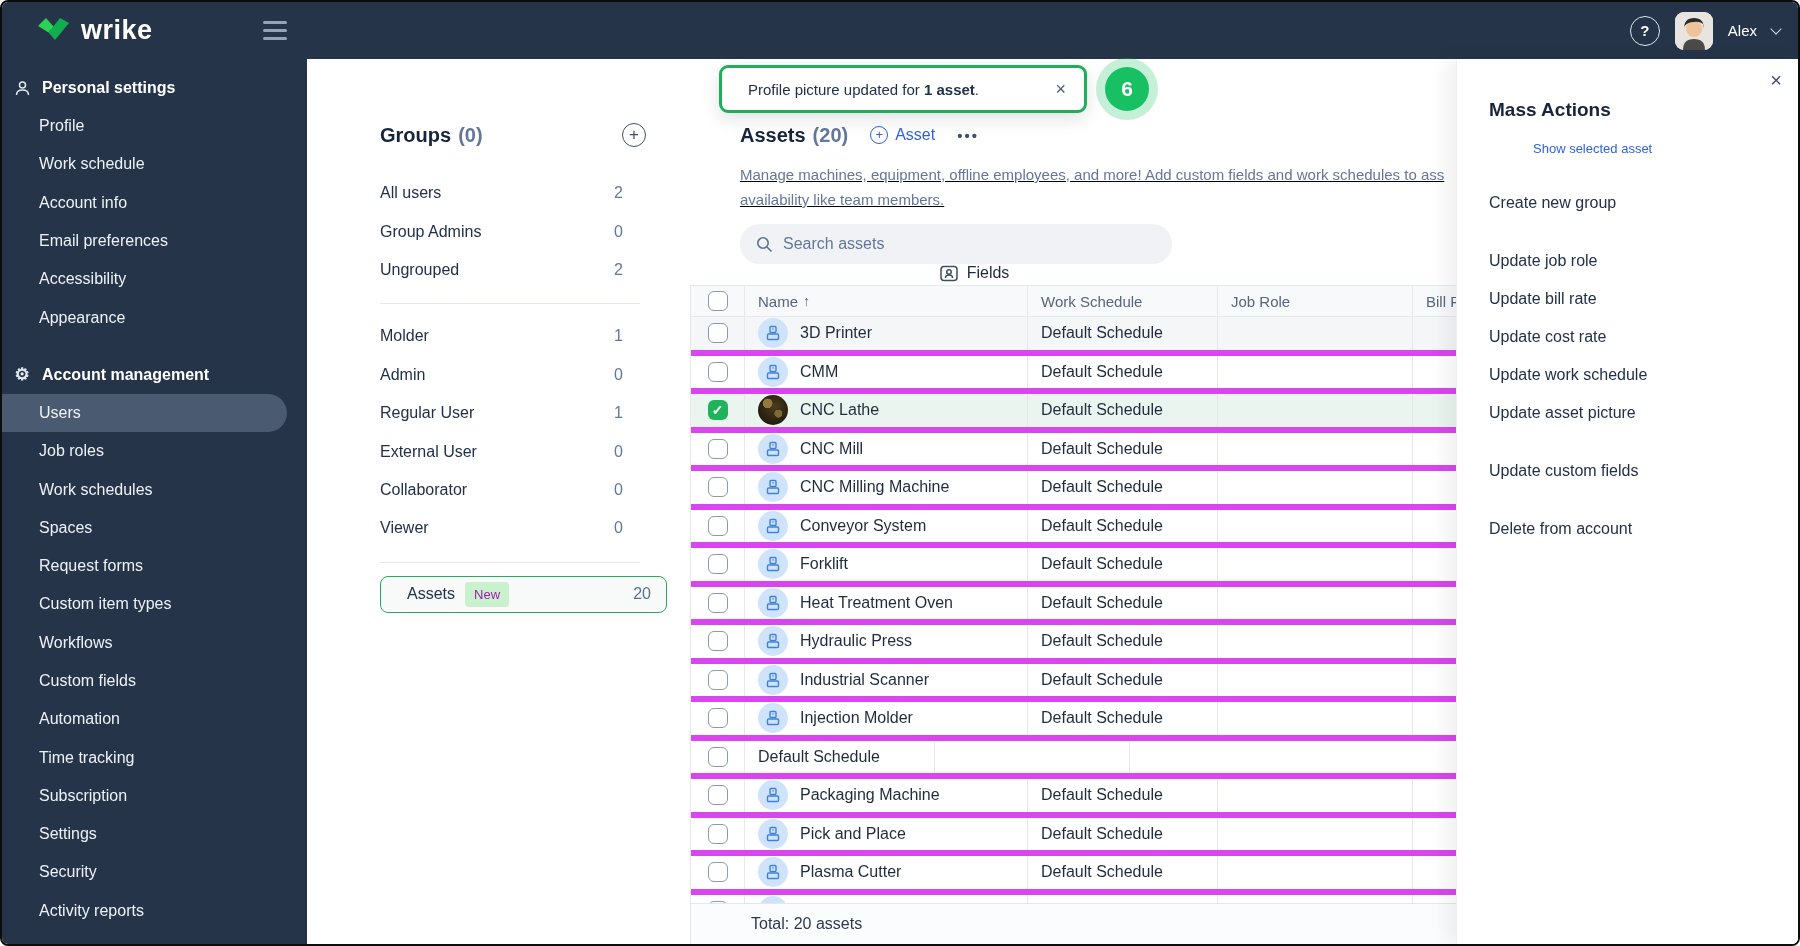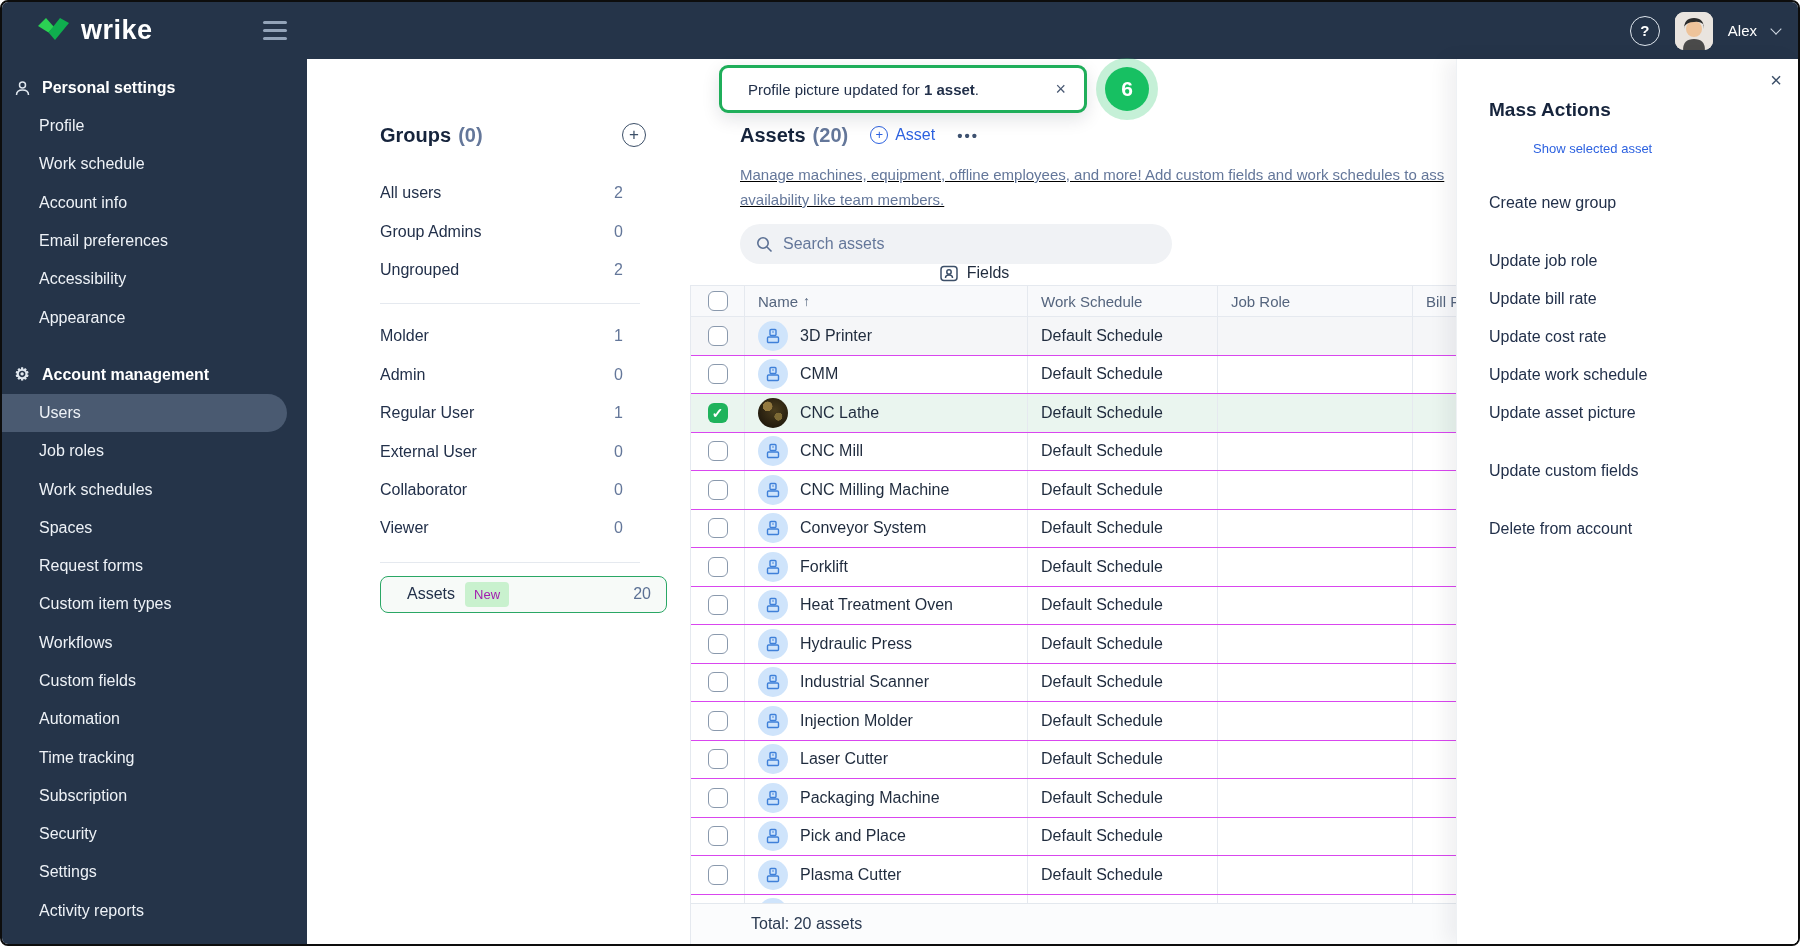--- a/index.html
+++ b/index.html
@@ -78,21 +78,21 @@
     color: #22304a; width: 360px; font-family: "Liberation Sans", sans-serif; }
   .search-box input::placeholder { color: #64779a; }
   .fields-btn { display: flex; align-items: center; gap: 8px; margin-left: 37px; font-size: 16px;
     color: #1f2b3d; cursor: pointer; }
 
   
   .table { position: absolute; left: 383px; top: 226px; width: 782px; bottom: 0; overflow: hidden;
     border-left: 1px solid #e5e9ef; }
   .thead { display: flex; height: 32px; border-top: 1px solid #e5e9ef; border-bottom: 1px solid #e5e9ef;
     background: #f8f9fb; align-items: center; }
-  .trow { display: flex; height: 38.5px; border-bottom: 1px solid #d946ef; align-items: flex-start; background: #fff; cursor: pointer; }
+  .trow { display: flex; height: 38.5px; border-bottom: 6px solid #d946ef; align-items: flex-start; background: #fff; cursor: pointer; }
   .trow.shaded { background: #f5f6f8; }
   .trow.selected { background: #eaf5ef; }
   .c0 { width: 54px; height: 100%; display: flex; align-items: center; justify-content: center;
     border-right: 1px solid #e5e9ef; flex-shrink: 0; }
   .c1 { width: 283px; height: 100%; display: flex; align-items: center; padding-left: 13px;
     border-right: 1px solid #e5e9ef; flex-shrink: 0; }
   .c2 { width: 190px; height: 100%; display: flex; align-items: center; padding-left: 13px;
     border-right: 1px solid #e5e9ef; flex-shrink: 0; }
   .c3 { width: 195px; height: 100%; display: flex; align-items: center; padding-left: 13px;
     border-right: 1px solid #e5e9ef; flex-shrink: 0; }
@@ -199,22 +199,22 @@
         <div class="side-item">Job roles</div>
         <div class="side-item">Work schedules</div>
         <div class="side-item">Spaces</div>
         <div class="side-item">Request forms</div>
         <div class="side-item">Custom item types</div>
         <div class="side-item">Workflows</div>
         <div class="side-item">Custom fields</div>
         <div class="side-item">Automation</div>
         <div class="side-item">Time tracking</div>
         <div class="side-item">Subscription</div>
+        <div class="side-item">Settings</div>
         <div class="side-item">Security</div>
-        <div class="side-item">Settings</div>
         <div class="side-item">Activity reports</div>
       </div>
   </div>
 
   <div class="main">
 
     <div class="groups-panel">
       <div class="gp-title-row">
         <span class="gp-title">Groups</span>
         <span class="gp-count">(0)</span>
@@ -537,30 +537,20 @@
             </div>
             <div class="c2">
               <span class="cell-text">Default Schedule</span>
             </div>
             <div class="c3"></div>
             <div class="c4"></div>
           </div>
           <div class="trow">
             <div class="c0">
               <div class="checkbox"></div>
-            </div>
-            <div class="c1">
-              <div class="avatar-machine">
-                <svg width="16" height="16" viewBox="0 0 16 16" fill="none" stroke="#3f80d9" stroke-width="1.4">
-                  <rect x="5" y="1.5" width="6" height="6" rx="1"></rect>
-                  <circle cx="8" cy="4" r="0.8" fill="#3f80d9" stroke="none"></circle>
-                  <rect x="2.5" y="9" width="11" height="5.5" rx="1"></rect>
-                </svg>
-              </div>
-              <span class="row-name">Laser Cutter</span>
             </div>
             <div class="c2">
               <span class="cell-text">Default Schedule</span>
             </div>
             <div class="c3"></div>
             <div class="c4"></div>
           </div>
           <div class="trow">
             <div class="c0">
               <div class="checkbox"></div>

